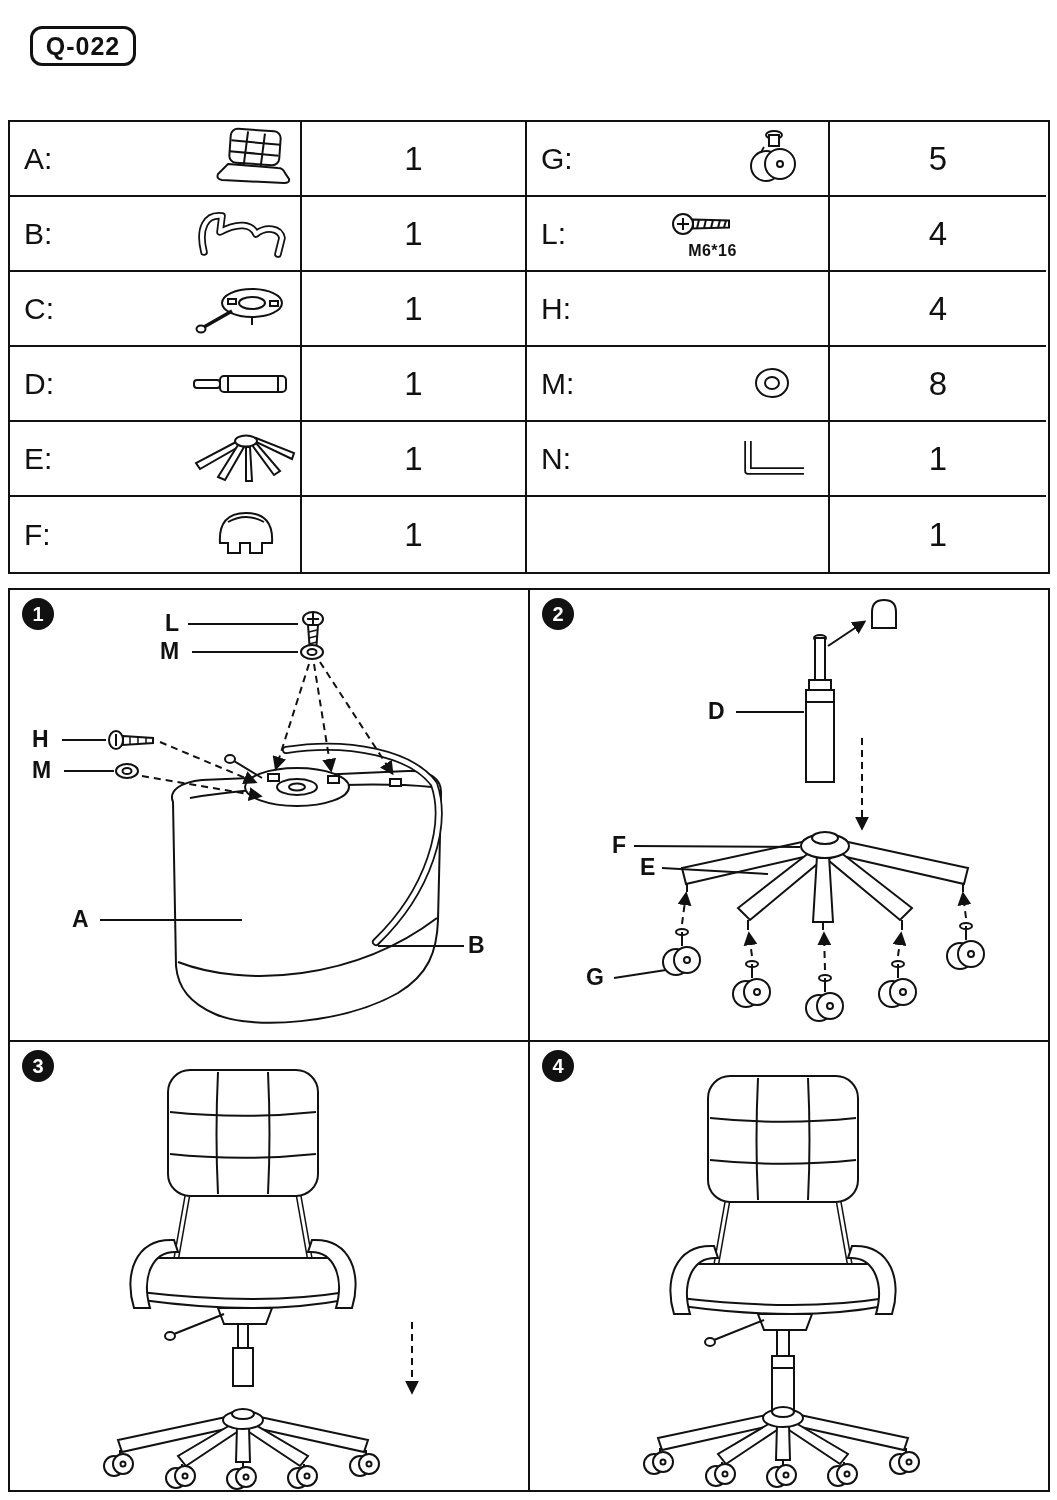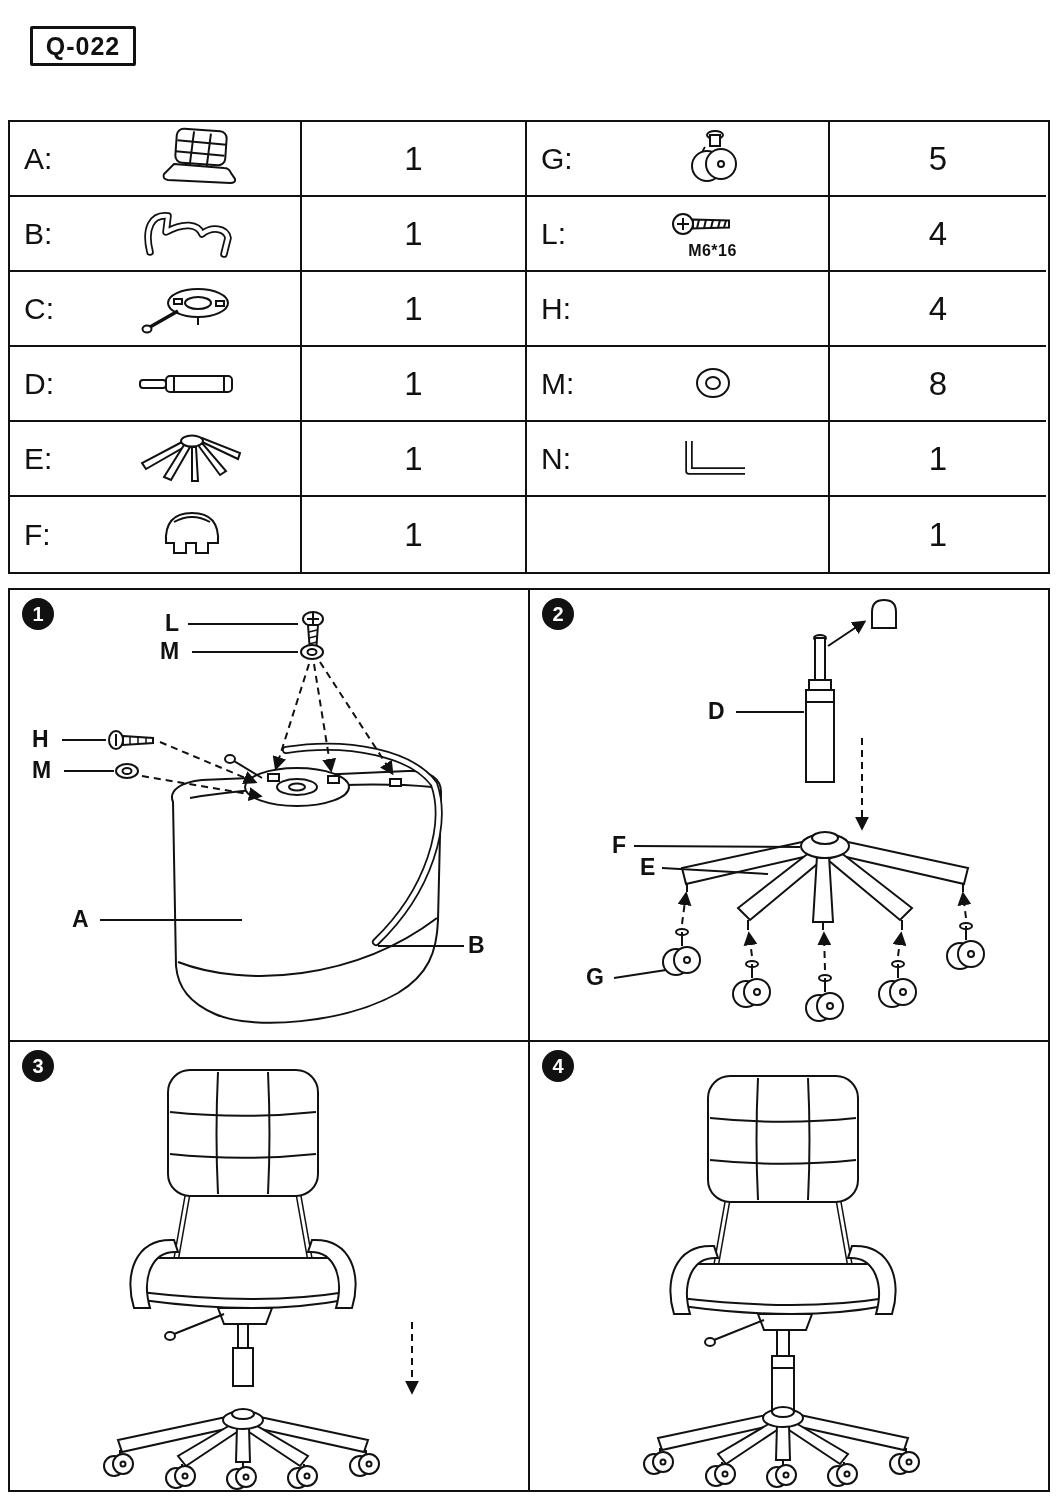--- a/index.html
+++ b/index.html
@@ -1,32 +1,32 @@
 <!DOCTYPE html>
 <html><head>
 <meta charset="utf-8">
 <style>
   * { margin:0; padding:0; box-sizing:border-box; }
   html,body { background:#fff; }
   body { font-family:"Liberation Sans", sans-serif; color:#111; }
   .page { position:relative; width:1057px; height:1500px; background:#fff; overflow:hidden; }
 
   .model-box { position:absolute; left:30px; top:26px; min-width:106px; height:40px;
-    border:3px solid #111; border-radius:2px; display:flex; align-items:center; justify-content:center;
+    border:3px solid #111; border-radius:12px; display:flex; align-items:center; justify-content:center;
     font-size:25px; font-weight:bold; padding:8px 10px; letter-spacing:1px; }
 
   
   .parts-table { position:absolute; left:8px; top:120px; width:1042px;
     border:2px solid #111; display:grid; grid-template-columns:292px 225px 303px 216px; grid-auto-rows:75px; }
   .cell { border-right:2px solid #111; border-bottom:2px solid #111; display:flex; align-items:center; overflow:hidden; }
   .cell.c4 { border-right:none; }
   .cell.r6 { border-bottom:none; }
   .c-part { padding-left:14px; }
   .plabel { font-size:30px; font-weight:400; width:56px; flex:0 0 auto; }
-  .picon { flex:1; display:flex; align-items:center; justify-content:center; }
+  .picon { flex:1; display:flex; align-items:center; justify-content:flex-end; }
   .picon.stack { flex-direction:column; }
   .screw-note { font-size:16px; font-weight:bold; margin-top:1px; letter-spacing:0.5px; }
   .c-qty { justify-content:center; font-size:33px; font-weight:400; }
 
   
   .panels { position:absolute; left:8px; top:588px; width:1042px; height:904px; border:2px solid #111; }
   .vdiv { position:absolute; left:518px; top:0; width:2px; height:100%; background:#111; }
   .hdiv { position:absolute; left:0; top:450px; width:100%; height:2px; background:#111; }
   .panel { position:absolute; overflow:hidden; }
   .p1 { left:0; top:0; width:518px; height:450px; }

